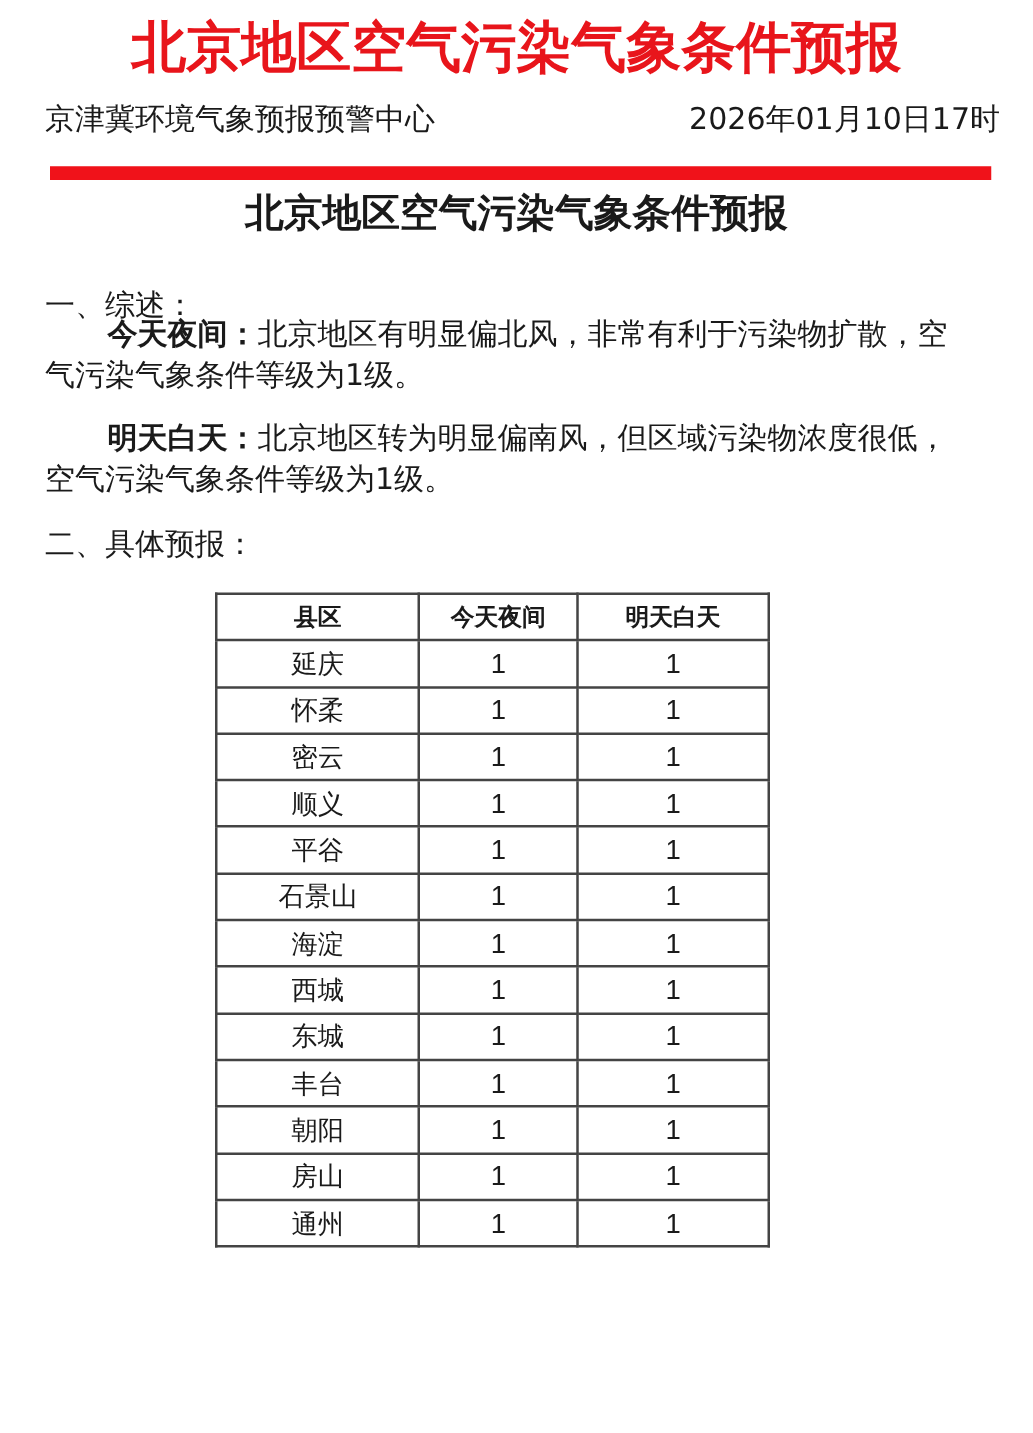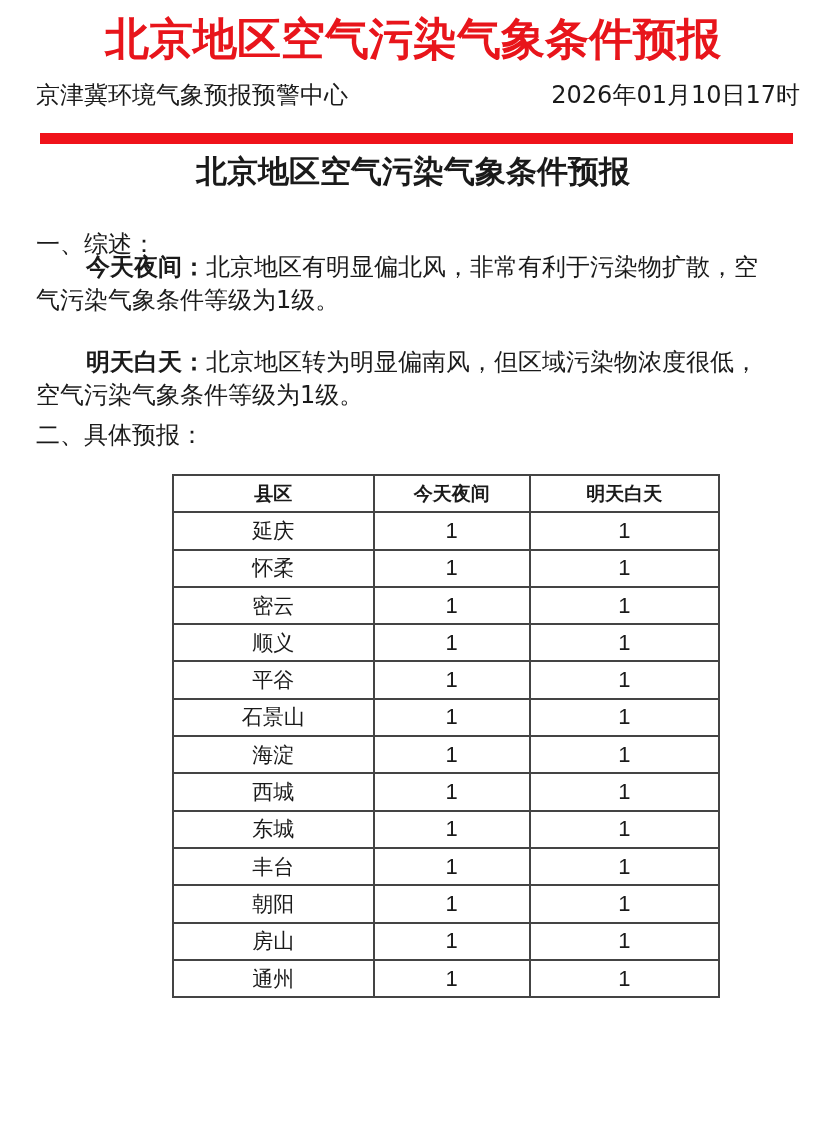--- a/index.html
+++ b/index.html
@@ -9,41 +9,41 @@
          color:#e8151b; font-size:44px; font-weight:bold; letter-spacing:0px; line-height:54px; }
   .issuer { position:absolute; left:36px; top:80px; font-size:24px; line-height:30px; }
   .issue-time { position:absolute; right:26px; top:80px; font-size:24px; line-height:30px; }
   .red-rule { position:absolute; left:40px; width:753px; top:133px; height:11px; background:#f0121a; }
   .doc-title { position:absolute; left:0; width:826px; top:150px; text-align:center;
          font-size:31px; font-weight:bold; line-height:42px; }
   .section { position:absolute; left:36px; font-size:24px; line-height:30px; }
   .para { position:absolute; left:36px; width:740px; font-size:24px; line-height:33px; }
   .para .indent { display:inline-block; width:50px; }
   .para b { font-weight:bold; }
-  table.forecast { position:absolute; left:172px; top:474px; border-collapse:collapse; width:548px; }
+  table.forecast { position:absolute; left:172px; top:474px; border-collapse:collapse; width:444px; }
   table.forecast th, table.forecast td { border:2px solid #444; text-align:center; height:35.3px;
          padding:0; font-size:21px; }
   table.forecast th { font-weight:bold; font-size:19px; }
   table.forecast td.num { font-family:"Liberation Sans",sans-serif; font-size:22px; }
 </style>
 </head>
 <body>
 
 <div class="banner-title">北京地区空气污染气象条件预报</div>
 <div class="issuer">京津冀环境气象预报预警中心</div>
 <div class="issue-time">2026年01月10日17时</div>
 <div class="red-rule"></div>
 
 <div class="doc-title">北京地区空气污染气象条件预报</div>
 
 <div class="section" style="top:209px;margin-top:20px;">一、综述：</div>
 
 <div class="para" style="top:251px;"><span class="indent"></span><b>今天夜间：</b><span>北京地区有明显偏北风，非常有利于污染物扩散，空气污染气象条件等级为1级。</span></div>
 
-<div class="para" style="top:334px;margin-top:12px;"><span class="indent"></span><b>明天白天：</b><span>北京地区转为明显偏南风，但区域污染物浓度很低，空气污染气象条件等级为1级。</span></div>
+<div class="para" style="top:334px;"><span class="indent"></span><b>明天白天：</b><span>北京地区转为明显偏南风，但区域污染物浓度很低，空气污染气象条件等级为1级。</span></div>
 
 <div class="section" style="top:420px;">二、具体预报：</div>
 
 <table class="forecast">
   <colgroup>
       <col style="width:175px">
       <col style="width:136px">
       <col style="width:165px">
     </colgroup>
   <thead>

